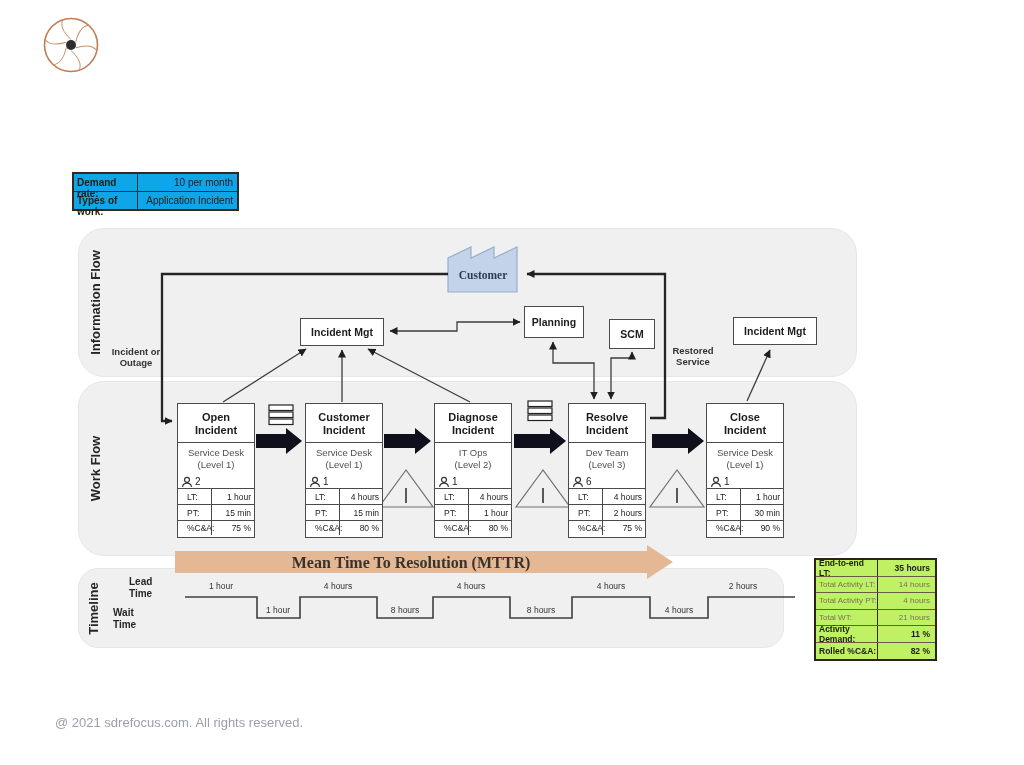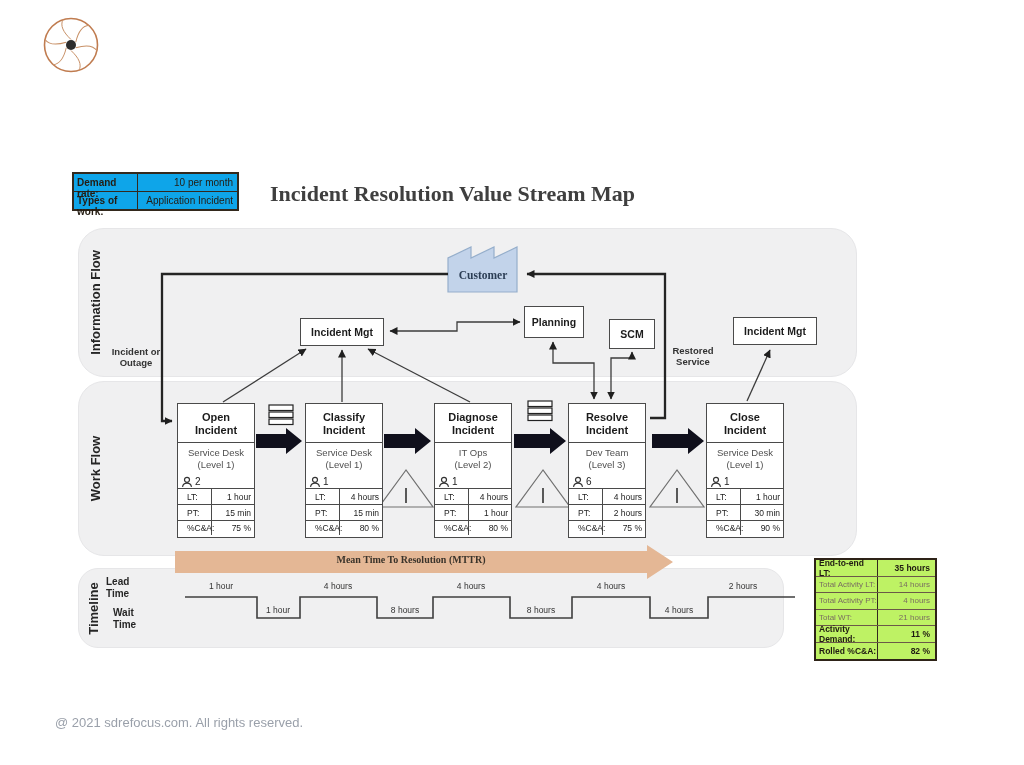--- a/index.html
+++ b/index.html
@@ -50,21 +50,21 @@
                gap:2px;font-size:10px;color:#222;}
   .proc-table{border-top:1.5px solid #4a4a4a;font-size:8.5px;color:#222;}
   .mrow{display:flex;height:15.4px;box-sizing:border-box;align-items:center;}
   .mrow + .mrow{border-top:1px solid #4a4a4a;}
   .ml{width:34px;border-right:1px solid #4a4a4a;padding-left:9px;align-self:stretch;
       display:flex;align-items:center;box-sizing:border-box;}
   .mv{flex:1;text-align:right;padding-right:3px;}
 
   
   #mttr-label{left:175px;top:554px;width:472px;text-align:center;z-index:3;
-              font-family:"Liberation Serif",serif;font-weight:700;font-size:10px;color:#3a332a;}
+              font-family:"Liberation Serif",serif;font-weight:700;font-size:16px;color:#3a332a;}
   .tl-label{font-size:8.5px;color:#333;transform:translateX(-50%);white-space:nowrap;z-index:3;}
   .tl-side{font-weight:700;font-size:10px;line-height:11.5px;color:#262626;z-index:3;}
 
   
   #summary-table{left:814px;top:558px;width:119px;border:2px solid #2e2318;background:#bef264;
                  z-index:3;font-size:8px;color:#7a6e61;}
   #summary-table .srow{display:flex;height:15.6px;align-items:center;}
   #summary-table .srow + .srow{border-top:1px solid #6b5948;}
   #summary-table .slabel{width:62px;border-right:1.5px solid #33291d;padding-left:3px;
                          align-self:stretch;display:flex;align-items:center;box-sizing:border-box;}
@@ -84,21 +84,20 @@
     <g fill="none" stroke="#c89066" stroke-width="1">
       <path transform="rotate(0 31 33)" d="M31,27.5 C 23,20 20,13.5 23,7.5"></path>
       <path transform="rotate(60 31 33)" d="M31,27.5 C 23,20 20,13.5 23,7.5"></path>
       <path transform="rotate(120 31 33)" d="M31,27.5 C 23,20 20,13.5 23,7.5"></path>
       <path transform="rotate(180 31 33)" d="M31,27.5 C 23,20 20,13.5 23,7.5"></path>
       <path transform="rotate(240 31 33)" d="M31,27.5 C 23,20 20,13.5 23,7.5"></path>
       <path transform="rotate(300 31 33)" d="M31,27.5 C 23,20 20,13.5 23,7.5"></path>
     </g>
     <circle cx="31" cy="33" r="5" fill="#2d2d2d"></circle>
   </svg>
-  <div class="abs" id="subtitle">Incident Resolution Value Stream Map</div>
 
   <div class="abs" id="demand-box">
     <div class="drow">
       <div class="dlabel">Demand rate:</div>
       <div class="dvalue">10 per month</div>
     </div>
     <div class="drow">
       <div class="dlabel">Types of work:</div>
       <div class="dvalue">Application Incident</div>
     </div>
@@ -196,21 +195,21 @@
           <span class="mv">15 min</span>
         </div>
       <div class="mrow">
           <span class="ml">%C&amp;A:</span>
           <span class="mv">75 %</span>
         </div>
     </div>
   </div>
 
   <div class="abs proc" style="left:305px">
-    <div class="proc-title">Classify Incident</div>
+    <div class="proc-title">Customer Incident</div>
     <div class="proc-mid">
       <div>Service Desk</div>
       <div>(Level 1)</div>
       <div class="proc-people">
         <svg width="12" height="12" viewBox="0 0 12 12">
           <circle cx="6" cy="3.8" r="2.5" fill="none" stroke="#333" stroke-width="1.2"></circle>
           <path d="M1.5 10.8 A4.6 4.6 0 0 1 10.5 10.8" fill="none" stroke="#333" stroke-width="1.2"></path>
         </svg>
         <span>1</span>
       </div>
@@ -313,21 +312,21 @@
         </div>
       <div class="mrow">
           <span class="ml">%C&amp;A:</span>
           <span class="mv">90 %</span>
         </div>
     </div>
   </div>
 
   <div class="abs" id="mttr-label">Mean Time To Resolution (MTTR)</div>
 
-  <div class="abs tl-side" style="left:106px;top:576px;width:32px">Lead Time</div>
+  <div class="abs tl-side" style="left:129px;top:576px;width:32px">Lead Time</div>
   <div class="abs tl-side" style="left:113px;top:607px;width:32px">Wait Time</div>
 
   <div class="abs tl-label" style="left:221px;top:581px">1 hour</div>
   <div class="abs tl-label" style="left:278px;top:605px">1 hour</div>
   <div class="abs tl-label" style="left:338px;top:581px">4 hours</div>
   <div class="abs tl-label" style="left:405px;top:605px">8 hours</div>
   <div class="abs tl-label" style="left:471px;top:581px">4 hours</div>
   <div class="abs tl-label" style="left:541px;top:605px">8 hours</div>
   <div class="abs tl-label" style="left:611px;top:581px">4 hours</div>
   <div class="abs tl-label" style="left:679px;top:605px">4 hours</div>

